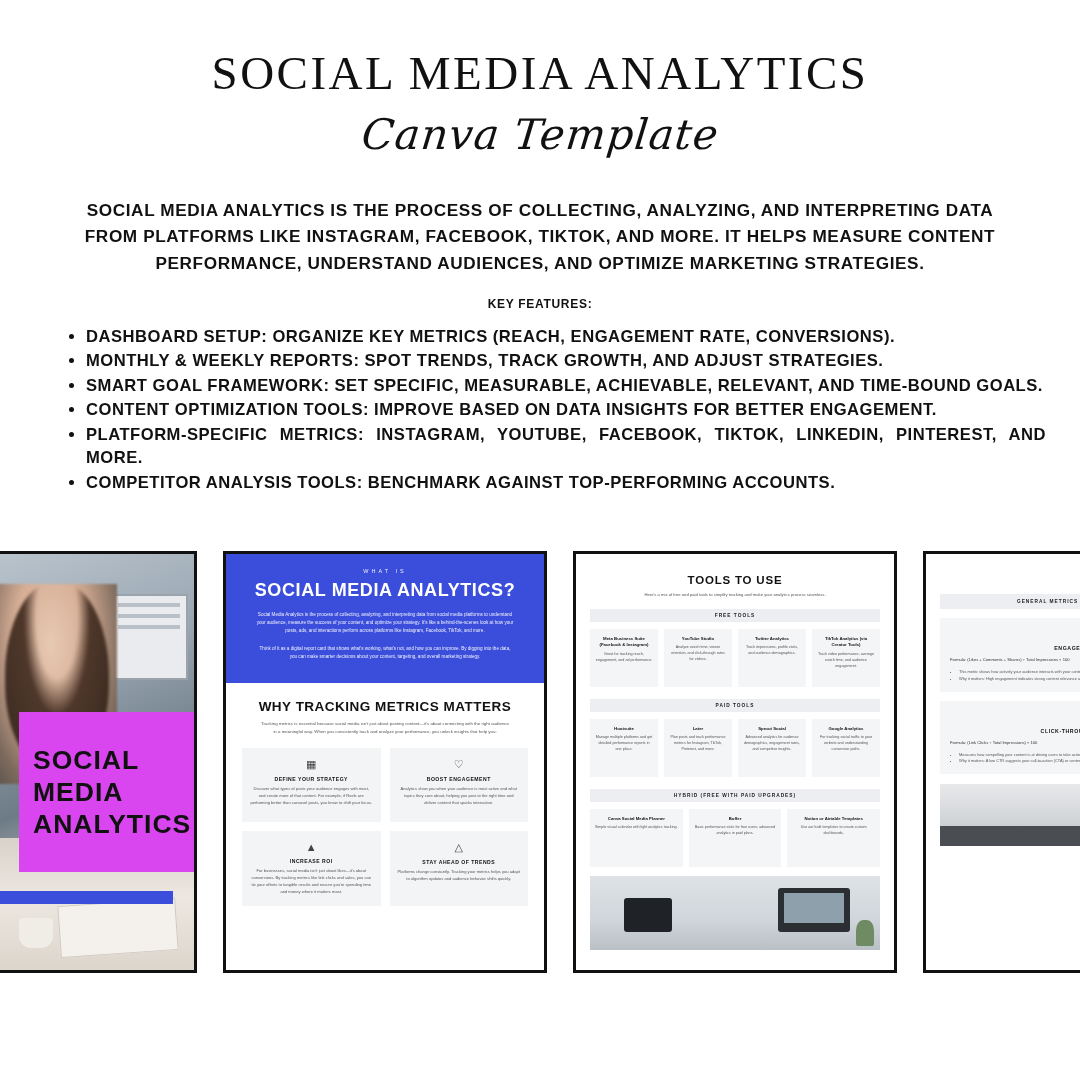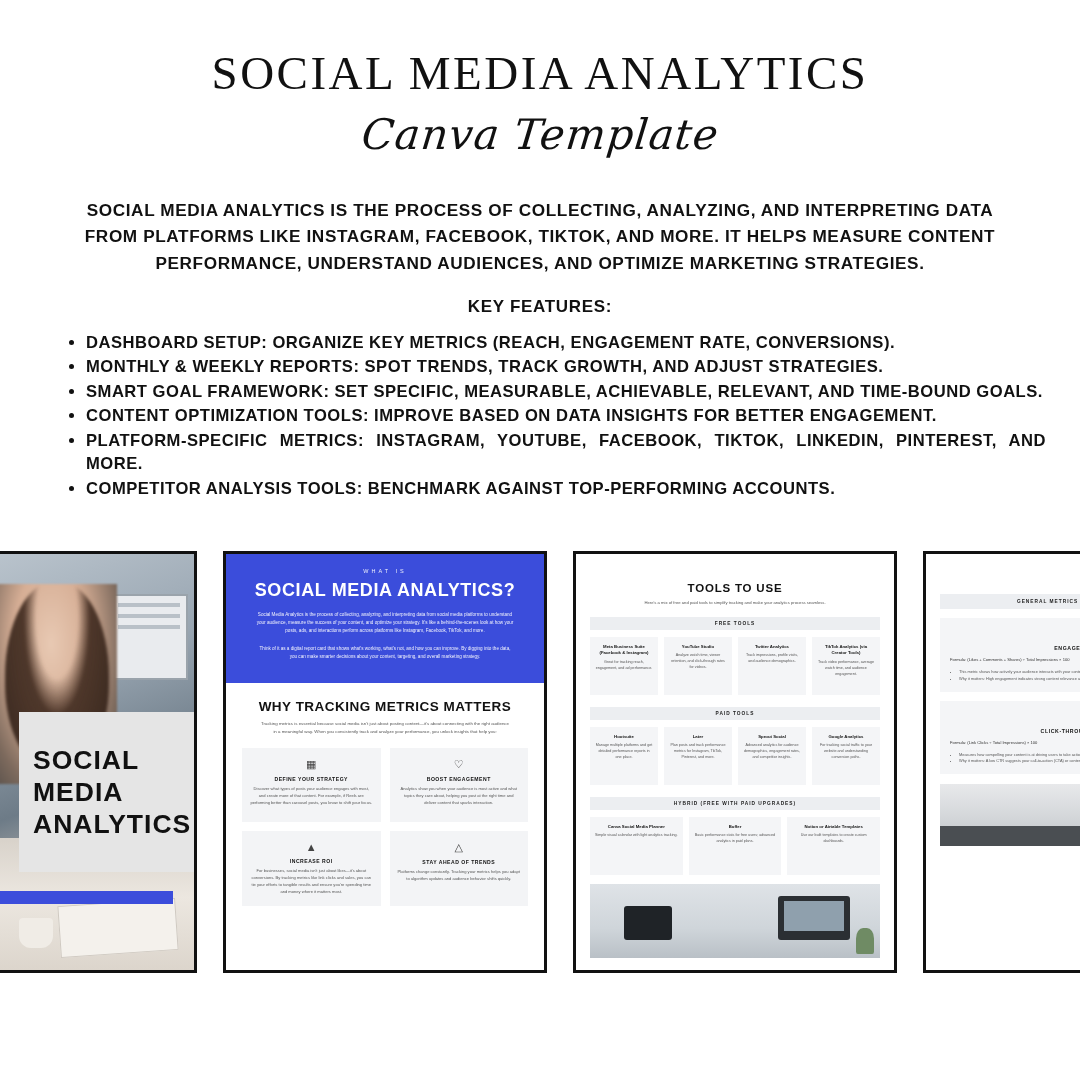--- a/index.html
+++ b/index.html
@@ -39,21 +39,21 @@
     text-align: center;
     font-size: 17.2px;
     font-weight: bold;
     letter-spacing: 0.6px;
     line-height: 1.55;
     color: #111;
     text-transform: uppercase;
   }
   .key-features {
     text-align: center;
-    font-size: 17px;
+    font-size: 12px;
     font-weight: bold;
     letter-spacing: 0.7px;
     margin-top: 20px;
     color: #111;
     text-transform: uppercase;
   }
 
   
   .features {
     margin: 14px auto 8px;
@@ -123,21 +123,21 @@
   .photo-book {
     position: absolute; left: 62px; bottom: 16px; width: 118px; height: 52px;
     background: #f4f1ec; border:1px solid #cfc9c1; transform: rotate(-4deg);
   }
   .photo-cup {
     position: absolute; left: 22px; bottom: 22px; width: 34px; height: 30px;
     background: #f0ece6; border-radius: 4px 4px 12px 12px;
   }
   .overlay-card {
     position: absolute; left: 22px; top: 158px; width: 190px; height: 160px;
-    background: #e5e5e5;
+    background: #d946ef;
     display: flex; flex-direction: column; justify-content: center;
     padding-left: 14px;
   }
   .overlay-card .ov-line {
     font-family: "Liberation Sans", sans-serif;
     font-weight: bold;
     font-size: 26.5px;
     letter-spacing: 1px;
     color: #111;
     line-height: 1.22;
@@ -179,21 +179,21 @@
     padding: 12px 16px 0;
   }
   .cell {
     background:#f3f4f6; padding: 10px 8px; text-align:center; min-height: 74px;
   }
   .cell .ic { font-size: 11px; color:#444; display:block; margin-bottom:5px; }
   .cell .ct { font-size: 5.1px; font-weight:bold; letter-spacing:.5px; color:#111; }
   .cell .cb { font-size: 4.1px; line-height:1.7; color:#555; margin-top:4px; }
 
   
-  .m3 .hd { text-align:center; font-size:11.5px; font-weight:bold; letter-spacing:.8px; color:#111; margin-top:28px;}
+  .m3 .hd { text-align:center; font-size:11.5px; font-weight:bold; letter-spacing:.8px; color:#111; margin-top:20px;}
   .m3 .sb { text-align:center; font-size:4.2px; color:#555; margin-top:6px;}
   .sectlabel {
     background:#eceef1; text-align:center; font-size:4.8px; font-weight:bold;
     letter-spacing:1px; color:#222; padding:4px 0; margin: 12px 14px 0;
   }
   .grid4 { display:grid; grid-template-columns: repeat(4,1fr); gap:6px; padding: 7px 14px 0; }
   .grid3 { display:grid; grid-template-columns: repeat(3,1fr); gap:6px; padding: 7px 14px 0; }
   .tcell { background:#f4f5f7; padding:7px 5px; min-height:58px; text-align:center;}
   .tcell .tt { font-size:4.3px; font-weight:bold; color:#111; line-height:1.5;}
   .tcell .tb { font-size:3.7px; color:#555; line-height:1.6; margin-top:3px;}

